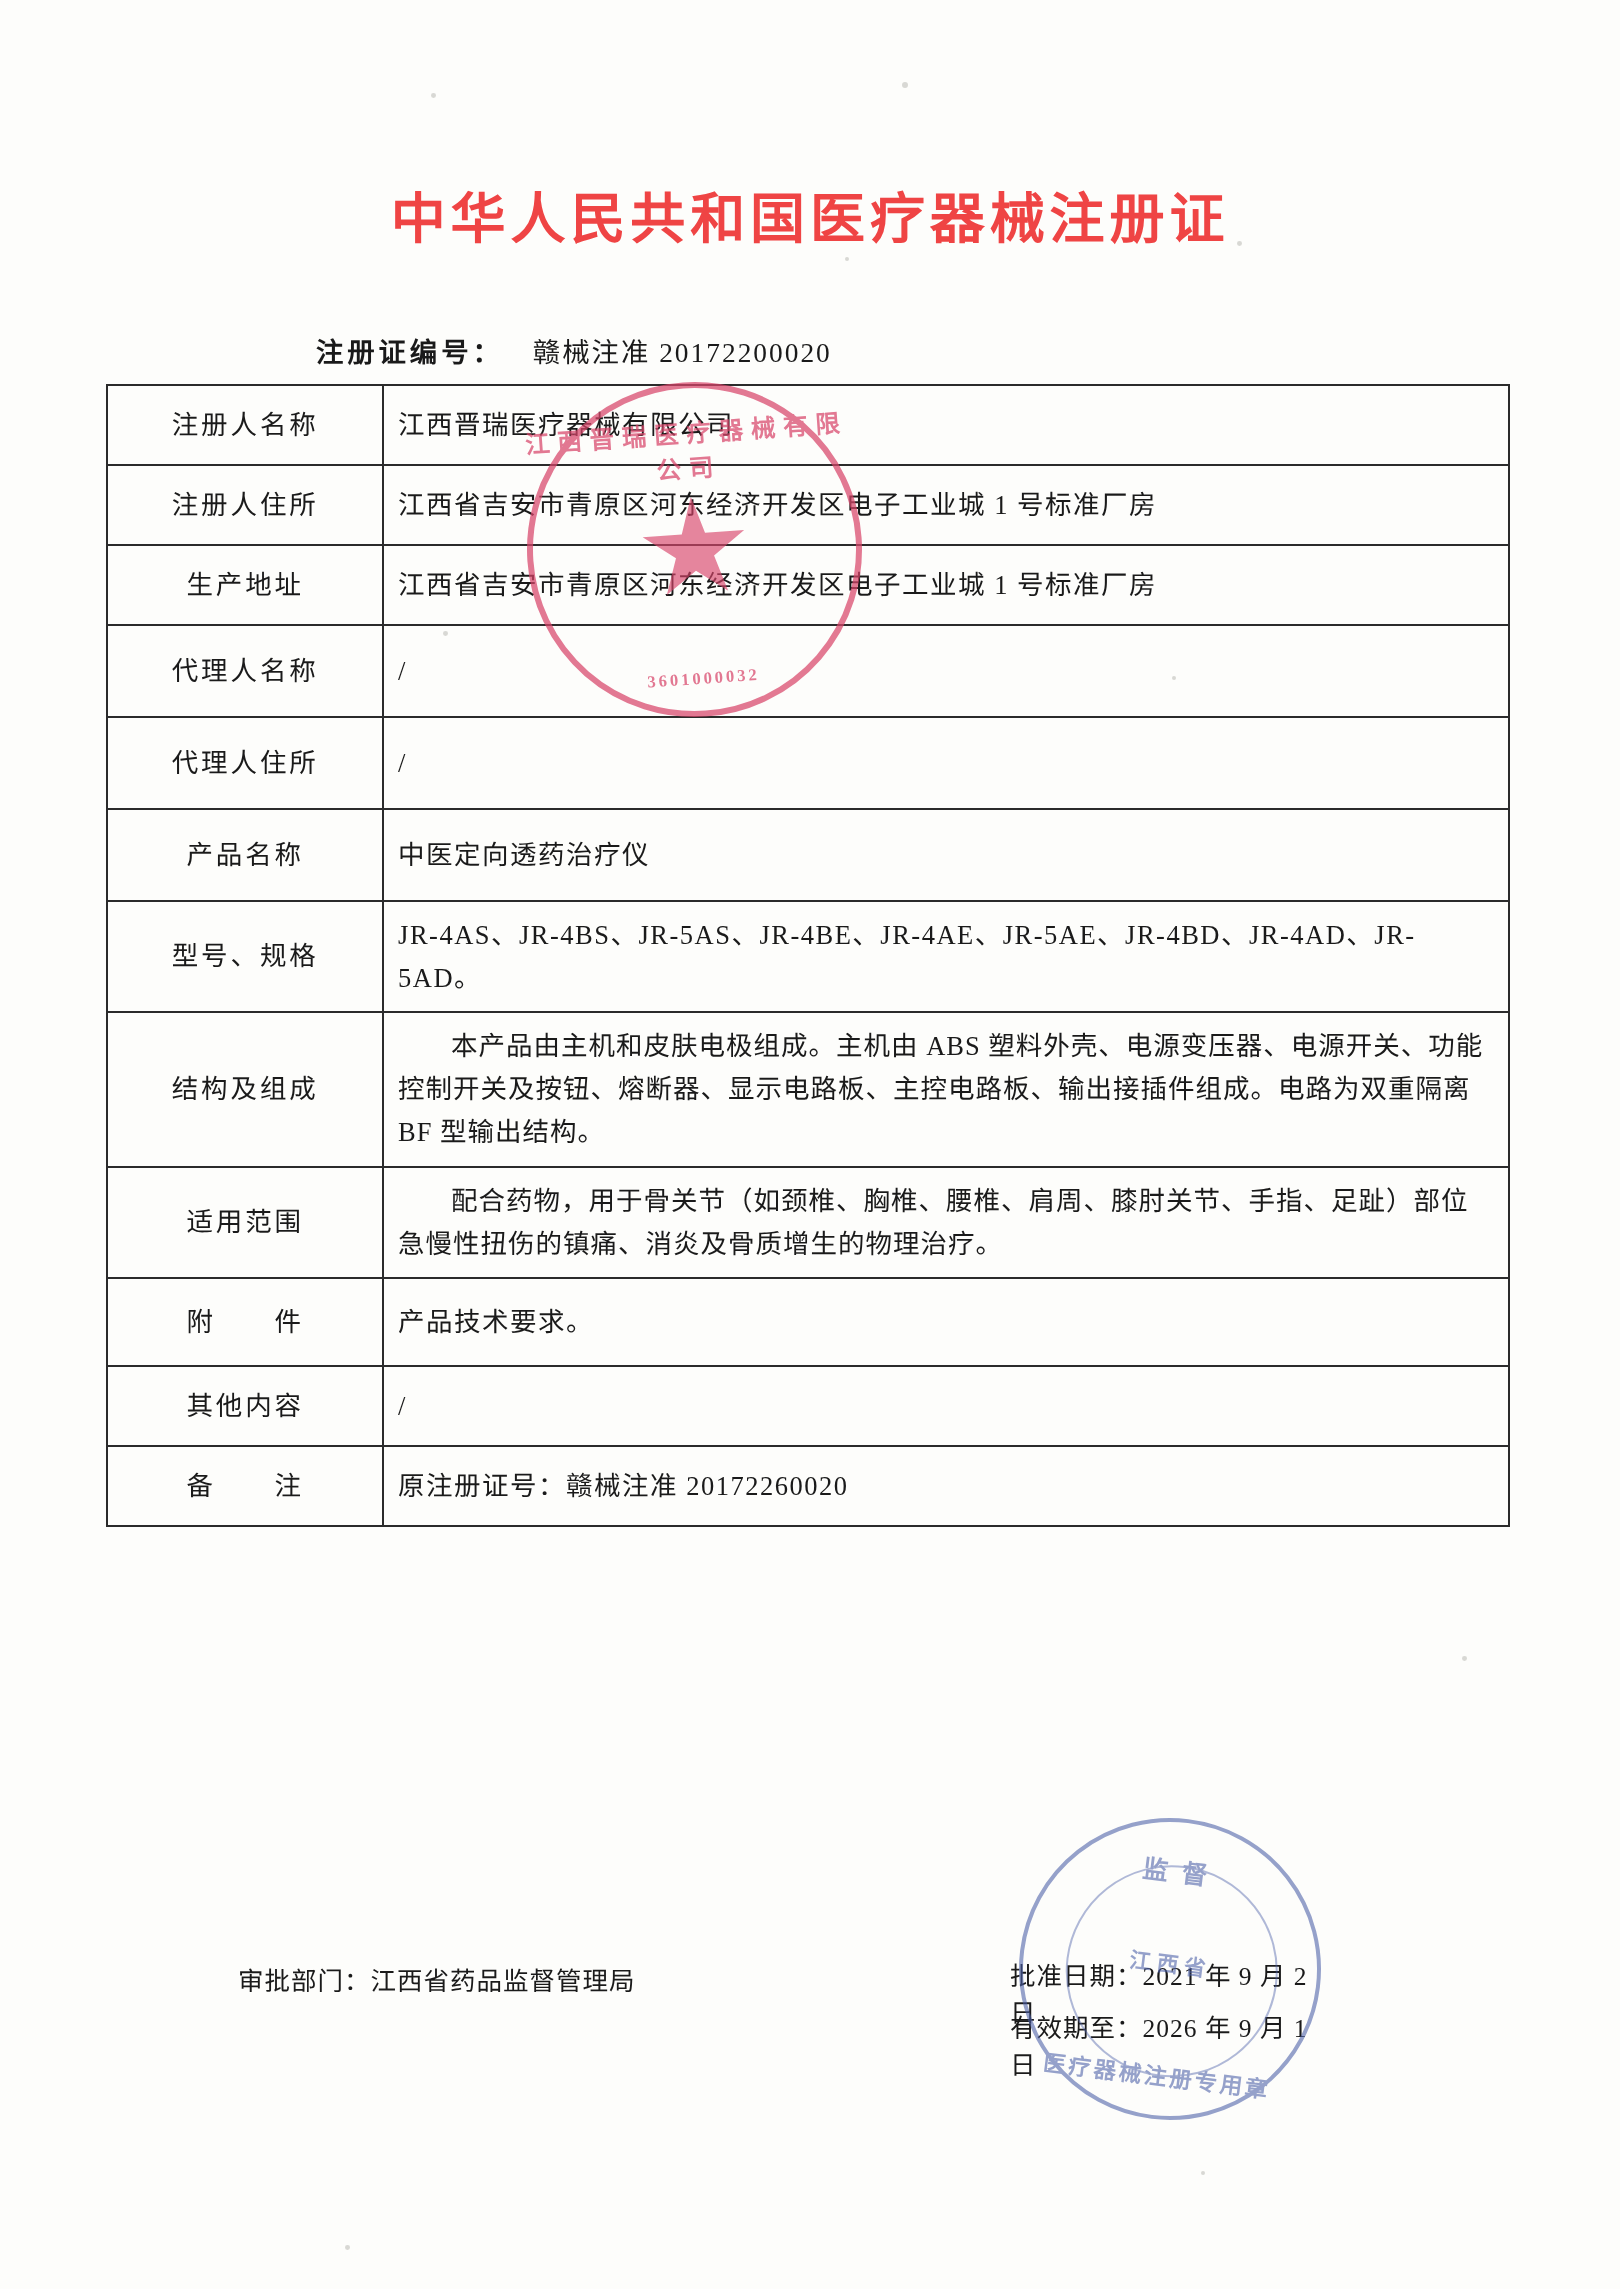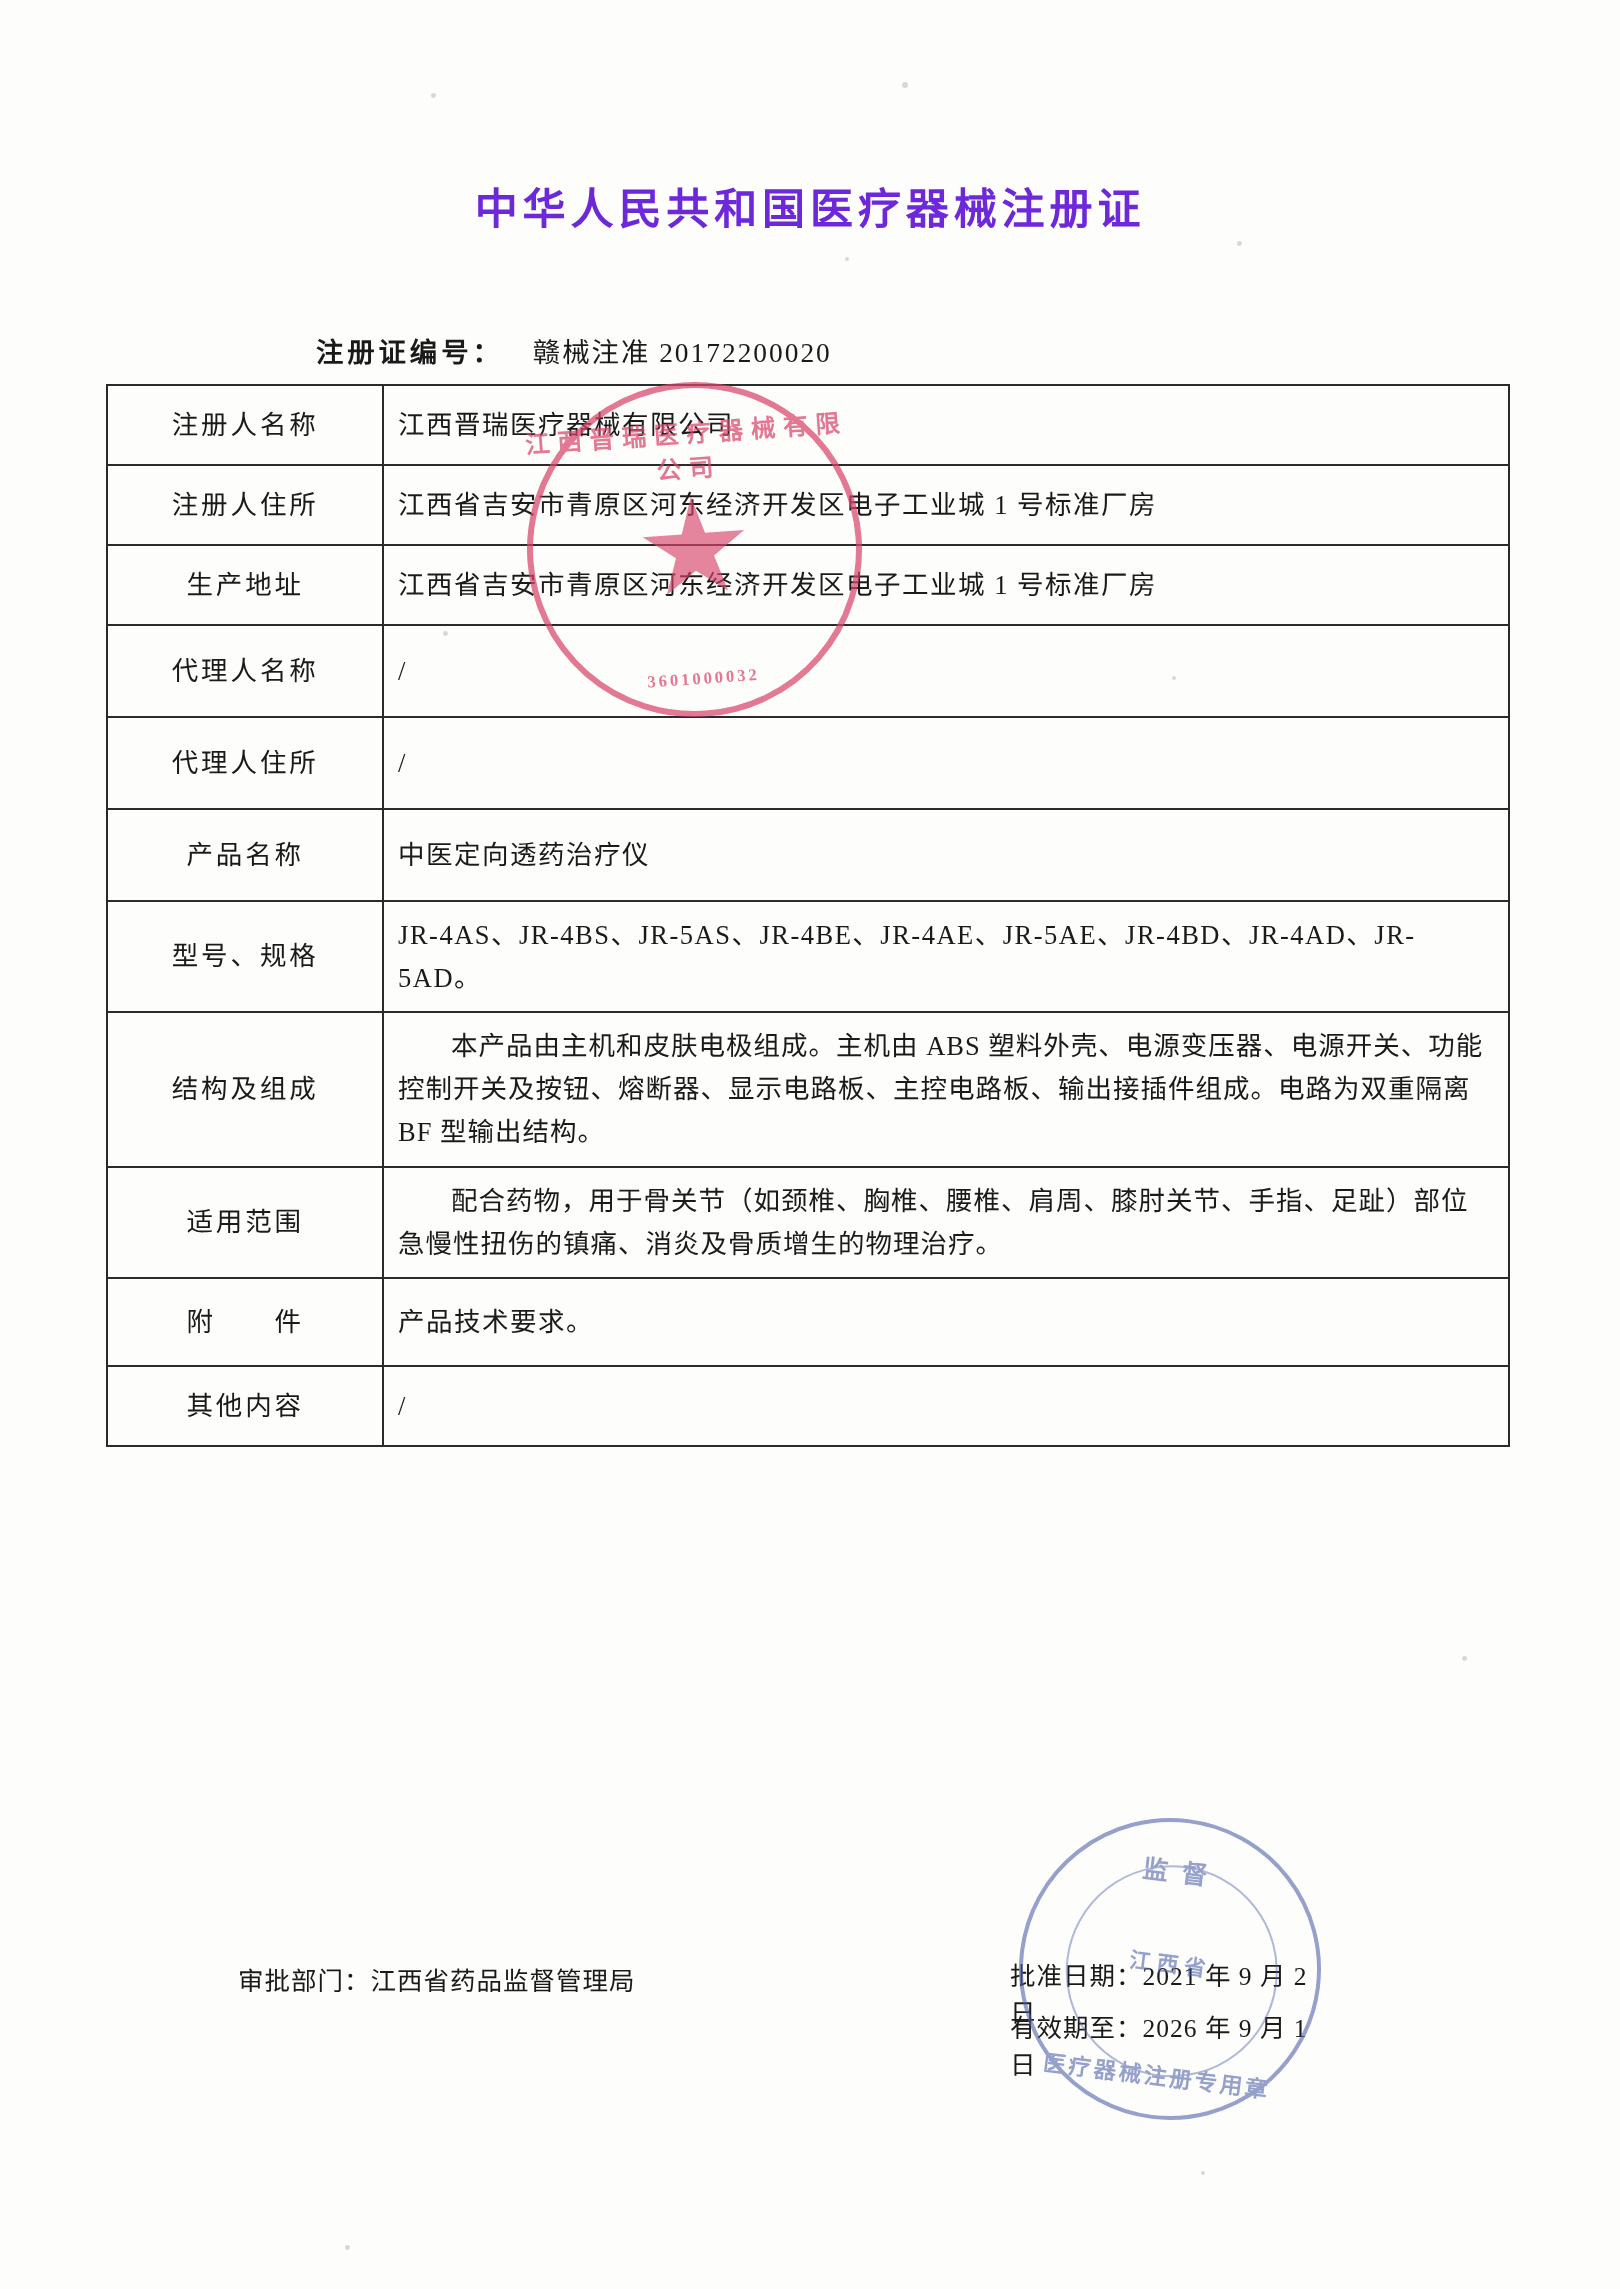--- a/index.html
+++ b/index.html
@@ -35,25 +35,25 @@
     width: 1620px;
     height: 2290px;
   }
 
   .title {
     position: absolute;
     top: 174px;
     left: 0;
     width: 1620px;
     text-align: center;
-    font-size: 43px;
+    font-size: 55px;
     font-weight: bold;
     letter-spacing: 4.9px;
     font-family: "Liberation Serif", "DejaVu Serif", serif;
-    color: #6d28d9;
+    color: #ef4444;
   }
 
   .regno-line {
     position: absolute;
     top: 330px;
     left: 316px;
     font-size: 27.4px;
     letter-spacing: 2px;
     white-space: nowrap;
   }
@@ -275,20 +275,24 @@
           </td>
       </tr>
       <tr class="row-h3">
         <td class="key">附　　件</td>
         <td class="val">产品技术要求。</td>
       </tr>
       <tr class="row-h1">
         <td class="key">其他内容</td>
         <td class="val slash">/</td>
       </tr>
+      <tr class="row-h1">
+        <td class="key">备　　注</td>
+        <td class="val">原注册证号：赣械注准 20172260020</td>
+      </tr>
     </tbody>
   </table>
 
   <div class="footer">
     <div class="approve-dept">审批部门：江西省药品监督管理局</div>
     <div class="approve-date">批准日期：2021 年 9 月 2 日</div>
     <div class="valid-date">有效期至：2026 年 9 月 1 日</div>
   </div>
 
   <div class="stamp-red">

